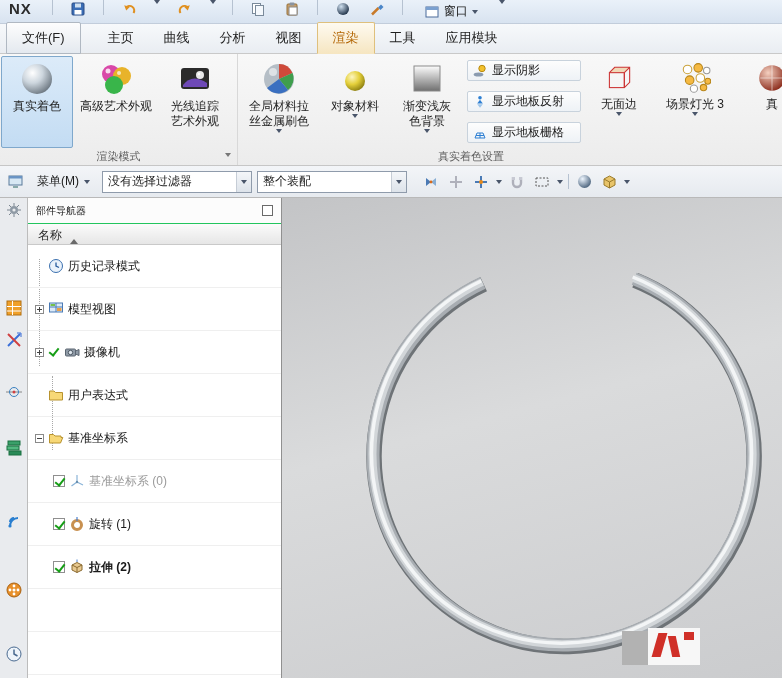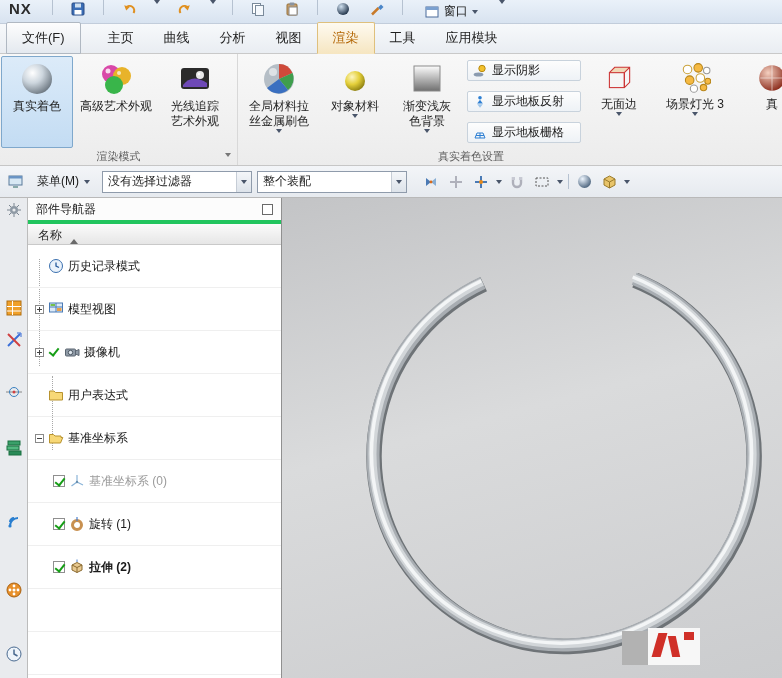--- a/index.html
+++ b/index.html
@@ -56,21 +56,21 @@
 
   
   .main {flex:1; display:flex; overflow:hidden;}
   .resbar {width:28px; flex:0 0 28px; background:#e9ebee; border-right:1px solid #bcbcbc;
            display:flex; flex-direction:column; align-items:center;}
   .ricon {width:20px; height:20px; flex:0 0 20px;}
 
   .nav {width:254px; flex:0 0 254px; background:#fff; border-right:1px solid #909090;
         display:flex; flex-direction:column; overflow:hidden;}
   .navtitle {height:26px; flex:0 0 26px; display:flex; align-items:center; justify-content:space-between;
-             padding:0 8px; background:#fcfcfc; border-bottom:4px solid #22c55e; font-size:12px;}
+             padding:0 8px; background:#fcfcfc; border-bottom:1px solid #22c55e; font-size:10px;}
   .navsq {width:11px; height:11px; border:1px solid #6a6a6a; background:#fff;}
   .navhead {height:21px; flex:0 0 21px; background:linear-gradient(#fbfbfb,#e6e6e6); border-bottom:1px solid #c9c9c9;
             display:flex; align-items:flex-end; gap:8px; padding:0 10px; color:#2a2a2a;}
   .sort-asc {width:0; height:0; border-left:4px solid transparent; border-right:4px solid transparent;
              border-bottom:5px solid #6a6a6a;}
   .tree {flex:1; position:relative; background:#fff;}
   .tree::before {content:""; position:absolute; left:11px; top:14px; height:107px; border-left:1px dotted #a8a8a8;}
   .tree::after  {content:""; position:absolute; left:24px; top:131px; height:74px; border-left:1px dotted #a8a8a8;}
   .trow {height:43px; display:flex; align-items:center; gap:4px; border-bottom:1px solid #efefef;
          padding-left:7px; position:relative; z-index:1;}

